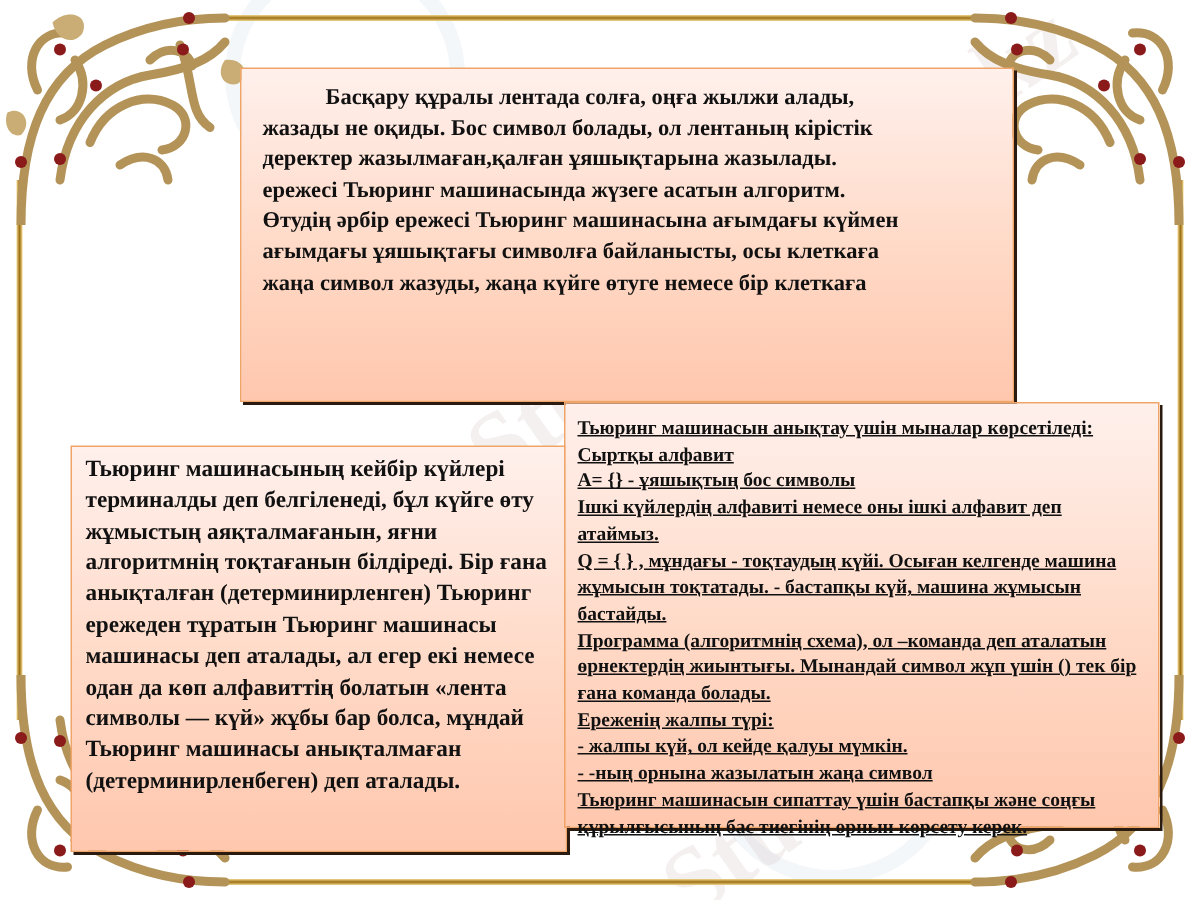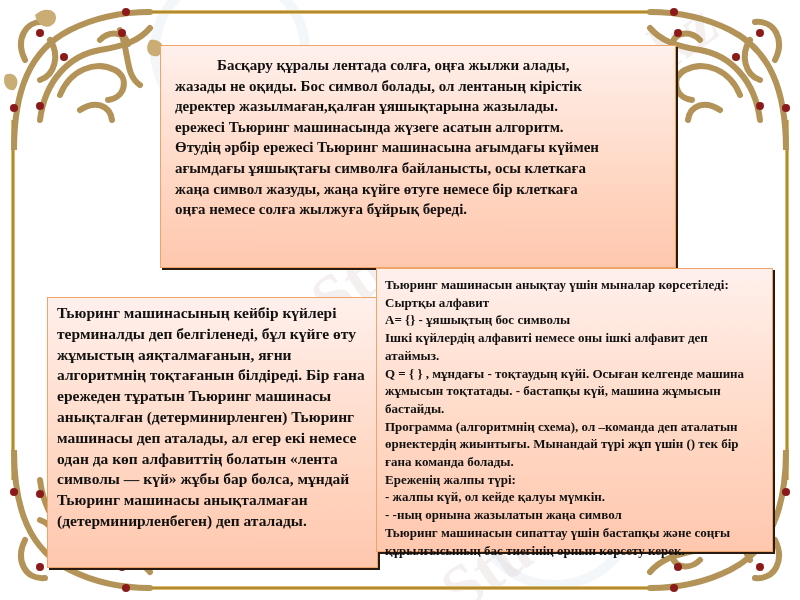--- a/index.html
+++ b/index.html
@@ -35,21 +35,21 @@
       box-shadow: 2px 2px 0 #2a1a10;
       color: #111;
       font-weight: bold;
       font-size: 15px;
       line-height: 20.6px;
     }
     .textbox p { margin: 0; }
     #box-top { left: 160px; top: 45px; width: 516px; height: 223px; padding: 9px 10px 0 14px; }
     #box-top p.indent { text-indent: 42px; }
     #box-left { left: 47px; top: 297px; width: 331px; height: 271px; padding: 5px 10px 0 9px; font-size: 15.5px; line-height: 20.8px; }
-    #box-right { left: 376px; top: 268px; width: 397px; height: 284px; padding: 7px 8px 0 8px; font-size: 13px; line-height: 17.7px; }
+    #box-right { left: 376px; top: 268px; width: 397px; height: 284px; padding: 7px 8px 0 8px; font-size: 13px; line-height: 17.7px; text-decoration: underline; }
     .line { display: block; white-space: nowrap; }
   </style>
 </head>
 <body>
 
 <div class="slide">
 
   <div class="wm-circle" style="left:150px;top:-30px;width:140px;height:140px;"></div>
   <div class="wm-circle" style="left:470px;top:420px;width:150px;height:150px;"></div>
   <div class="watermark" style="left:520px;top:40px;">Stud.kz</div>
@@ -147,52 +147,51 @@
 
   <div class="textbox" id="box-top">
     <p class="indent">
       <span class="line">Басқару құралы лентада солға, оңға жылжи алады,</span>
       <span class="line" style="text-indent:0">жазады не оқиды. Бос символ болады, ол лентаның кірістік</span>
       <span class="line" style="text-indent:0">деректер жазылмаған,қалған ұяшықтарына жазылады.</span>
       <span class="line" style="text-indent:0">ережесі Тьюринг машинасында жүзеге асатын алгоритм.</span>
       <span class="line" style="text-indent:0">Өтудің әрбір ережесі Тьюринг машинасына ағымдағы күймен</span>
       <span class="line" style="text-indent:0">ағымдағы ұяшықтағы символға байланысты, осы клеткаға</span>
       <span class="line" style="text-indent:0">жаңа символ жазуды, жаңа күйге өтуге немесе бір клеткаға</span>
-      <span class="line" style="text-indent:0">оңға немесе солға жылжуға бұйрық береді.</span>
     </p>
   </div>
 
   <div class="textbox" id="box-left">
     <p>
       <span class="line">Тьюринг машинасының кейбір күйлері</span>
       <span class="line">терминалды деп белгіленеді, бұл күйге өту</span>
       <span class="line">жұмыстың аяқталмағанын, яғни</span>
       <span class="line">алгоритмнің тоқтағанын білдіреді. Бір ғана</span>
+      <span class="line">анықталған (детерминирленген) Тьюринг</span>
       <span class="line">ережеден тұратын Тьюринг машинасы</span>
-      <span class="line">анықталған (детерминирленген) Тьюринг</span>
       <span class="line">машинасы деп аталады, ал егер екі немесе</span>
       <span class="line">одан да көп алфавиттің болатын «лента</span>
       <span class="line">символы — күй» жұбы бар болса, мұндай</span>
       <span class="line">Тьюринг машинасы анықталмаған</span>
       <span class="line">(детерминирленбеген) деп аталады.</span>
     </p>
   </div>
 
   <div class="textbox" id="box-right">
     <p>
       <span class="line">Тьюринг машинасын анықтау үшін мыналар көрсетіледі:</span>
       <span class="line">Сыртқы алфавит</span>
       <span class="line">A= {} - ұяшықтың бос символы</span>
       <span class="line">Ішкі күйлердің алфавиті немесе оны ішкі алфавит деп</span>
       <span class="line">атаймыз.</span>
       <span class="line">Q = { } , мұндағы - тоқтаудың күйі. Осыған келгенде машина</span>
       <span class="line">жұмысын тоқтатады. - бастапқы күй, машина жұмысын</span>
       <span class="line">бастайды.</span>
       <span class="line">Программа (алгоритмнің схема), ол –команда деп аталатын</span>
-      <span class="line">өрнектердің жиынтығы. Мынандай түрі жұп үшін () тек бір</span>
+      <span class="line">өрнектердің жиынтығы. Мынандай символ жұп үшін () тек бір</span>
       <span class="line">ғана команда болады.</span>
       <span class="line">Ереженің жалпы түрі:</span>
       <span class="line">- жалпы күй, ол кейде қалуы мүмкін.</span>
       <span class="line">- -ның орнына жазылатын жаңа символ</span>
       <span class="line">Тьюринг машинасын сипаттау үшін бастапқы және соңғы</span>
       <span class="line">құрылғысының бас тиегінің орнын көрсету керек.</span>
     </p>
   </div>
 
 </div>

